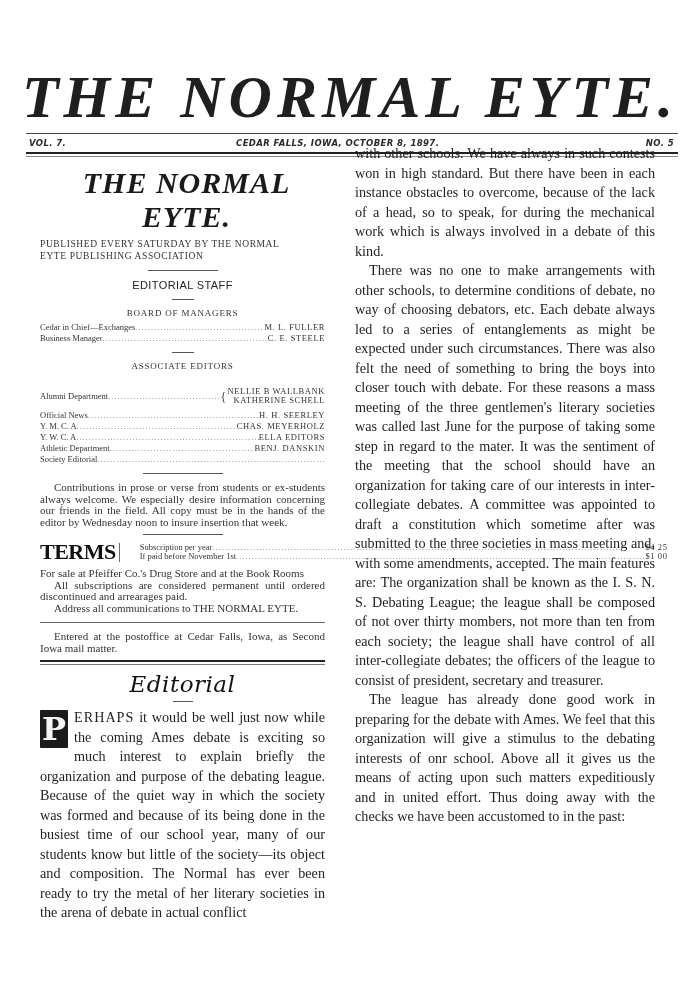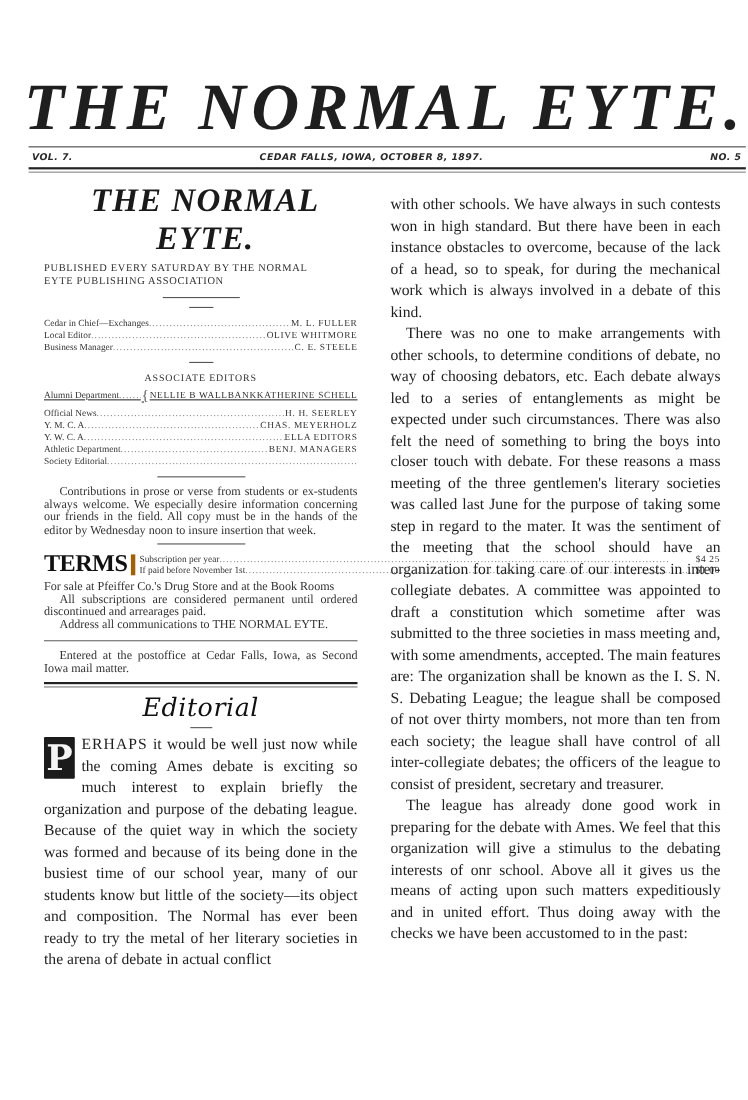--- a/index.html
+++ b/index.html
@@ -10,45 +10,45 @@
 
   .rule-top { position: absolute; left: 26px; width: 652px; top: 133px; border-top: 1px solid #444; }
   .dateline { position: absolute; left: 26px; width: 648px; top: 138px; height: 14px; font-family: "DejaVu Sans", sans-serif; font-style: italic; font-weight: bold; font-size: 8.5px; letter-spacing: 0.4px; color: #2a2a2a; }
   .dateline .vol { position: absolute; left: 3px; top: 0; }
   .dateline .place { position: absolute; left: 210px; top: 0; }
   .dateline .no { position: absolute; right: 0; top: 0; }
   .rule-thick { position: absolute; left: 26px; width: 652px; top: 152px; border-top: 2px solid #222; }
   .rule-thin2 { position: absolute; left: 26px; width: 652px; top: 156px; border-top: 1px solid #888; }
 
   .col-left { position: absolute; left: 40px; top: 160px; width: 285px; }
-  .col-right { position: absolute; left: 355px; top: 177px; width: 300px; }
+  .col-right { position: absolute; left: 355px; top: 144px; width: 300px; }
 
   .mini-title { font-family: "Liberation Serif", serif; font-style: italic; font-weight: bold; font-size: 30px; letter-spacing: 1px; text-align: center; margin: 6px 0 4px 8px; color: #1a1a1a; line-height: 34px; }
   .pub-line { font-family: "Liberation Serif", serif; font-size: 9.5px; letter-spacing: 0.6px; text-align: left; line-height: 12px; color: #333; }
   .short-rule { width: 70px; border-top: 1px solid #555; margin: 8px auto; }
   .shorter-rule { width: 22px; border-top: 1px solid #555; margin: 8px auto; }
   .mid-rule { width: 80px; border-top: 1px solid #555; margin: 8px auto; }
   .staff-head { font-family: "Liberation Sans", sans-serif; font-size: 11px; text-align: center; letter-spacing: 0.4px; color: #222; }
   .section-head { font-family: "Liberation Serif", serif; font-size: 9px; text-align: center; letter-spacing: 0.8px; color: #333; margin: 6px 0 4px; }
 
   .staff-row { display: flex; font-family: "Liberation Serif", serif; font-size: 8.5px; line-height: 11px; color: #333; }
   .staff-row .role { white-space: nowrap; }
   .staff-row .dots { flex: 1; overflow: hidden; white-space: nowrap; color: #777; letter-spacing: 1px; }
   .staff-row .dots::after { content: "..................................................................................................................................."; }
   .staff-row .name { white-space: nowrap; letter-spacing: 0.6px; text-align: right; }
-  .staff-row.double { margin: 6px 0 5px; text-decoration: underline; }
+  .staff-row.double { margin: 16px 0 5px; }
   .staff-row.double .name { line-height: 9px; }
   .brace { font-size: 13px; color: #555; padding: 0 1px; }
 
   .small-para { font-family: "Liberation Serif", serif; font-size: 11px; line-height: 11.5px; color: #333; text-align: justify; margin: 0; }
   .indent { text-indent: 14px; }
 
-  .terms { display: flex; align-items: flex-end; margin-top: 4px; }
+  .terms { display: flex; align-items: center; margin-top: 4px; }
   .terms-word { font-family: "Liberation Serif", serif; font-size: 22px; font-weight: bold; letter-spacing: -0.5px; color: #111; line-height: 22px; }
-  .terms-rows { flex: 1; padding-left: 4px; border-left: 4px solid #a16207; margin-left: 3px; }
+  .terms-rows { flex: 1; padding-left: 20px; border-left: 1px solid #a16207; margin-left: 3px; }
   .terms-rows .staff-row { line-height: 9.5px; }
 
   .full-rule { border-top: 1px solid #666; margin: 8px 0 8px; }
   .double-rule { border-top: 2px solid #222; margin: 6px 0 0; }
   .double-rule2 { border-top: 1px solid #777; margin: 2px 0 0; }
 
   .editorial-title { font-family: "DejaVu Serif", serif; font-style: italic; font-size: 23px; text-align: center; margin: 6px 0 2px; color: #111; letter-spacing: 0.5px; }
   .tiny-rule { width: 20px; border-top: 1px solid #555; margin: 4px auto 6px; }
 
   .body-text { font-family: "Liberation Serif", serif; font-size: 14.2px; line-height: 19.5px; color: #1e1e1e; text-align: justify; margin: 0; }
@@ -71,46 +71,43 @@
   <span class="no">NO. 5</span>
 </div>
 <div class="rule-thick"></div>
 <div class="rule-thin2"></div>
 
 <div class="col-left">
   <div class="mini-title">THE NORMAL EYTE.</div>
   <div class="pub-line">PUBLISHED EVERY SATURDAY BY THE NORMAL</div>
   <div class="pub-line">EYTE PUBLISHING ASSOCIATION</div>
   <div class="short-rule"></div>
+  <div class="staff-head">EDITORIAL STAFF</div>
   <div class="shorter-rule"></div>
+  <div class="section-head">BOARD OF MANAGERS</div>
 
   <div class="staff-row">
     <span class="role">Cedar in Chief—Exchanges</span>
       <span class="dots"></span>
       <span class="name">M. L. FULLER</span>
-  </div>
-  <div class="staff-row">
-    <span class="role">Local Editor</span>
-      <span class="dots"></span>
-      <span class="name">OLIVE WHITMORE</span>
   </div>
   <div class="staff-row">
     <span class="role">Business Manager</span>
       <span class="dots"></span>
       <span class="name">C. E. STEELE</span>
   </div>
 
   <div class="shorter-rule"></div>
   <div class="section-head">ASSOCIATE EDITORS</div>
 
   <div class="staff-row double" style="align-items:center;">
     <span class="role">Alumni Department</span>
       <span class="dots"></span>
       <span class="brace">{</span>
-    <span class="name" style="display:flex;align-items:flex-end;">
+    <span class="name" style="display:flex;flex-direction:column;align-items:flex-end;">
       <span>NELLIE B WALLBANK</span>
       <span>KATHERINE SCHELL</span>
     </span>
   </div>
   <div class="staff-row">
     <span class="role">Official News</span>
       <span class="dots"></span>
       <span class="name">H. H. SEERLEY</span>
   </div>
   <div class="staff-row">
@@ -119,21 +116,21 @@
       <span class="name">CHAS. MEYERHOLZ</span>
   </div>
   <div class="staff-row">
     <span class="role">Y. W. C. A</span>
       <span class="dots"></span>
       <span class="name">ELLA EDITORS</span>
   </div>
   <div class="staff-row">
     <span class="role">Athletic Department</span>
       <span class="dots"></span>
-      <span class="name">BENJ. MANAGERS</span>
+      <span class="name">BENJ. DANSKIN</span>
   </div>
   <div class="staff-row">
     <span class="role">Society Editorial</span>
       <span class="dots"></span>
       <span class="name"></span>
   </div>
 
   <div class="mid-rule"></div>
   <p class="small-para indent">Contributions in prose or verse from students or ex-students always welcome. We especially desire information concerning our friends in the field. All copy must be in the hands of the editor by Wednesday noon to insure insertion that week.</p>
   <div class="mid-rule" style="margin:6px auto;"></div>

